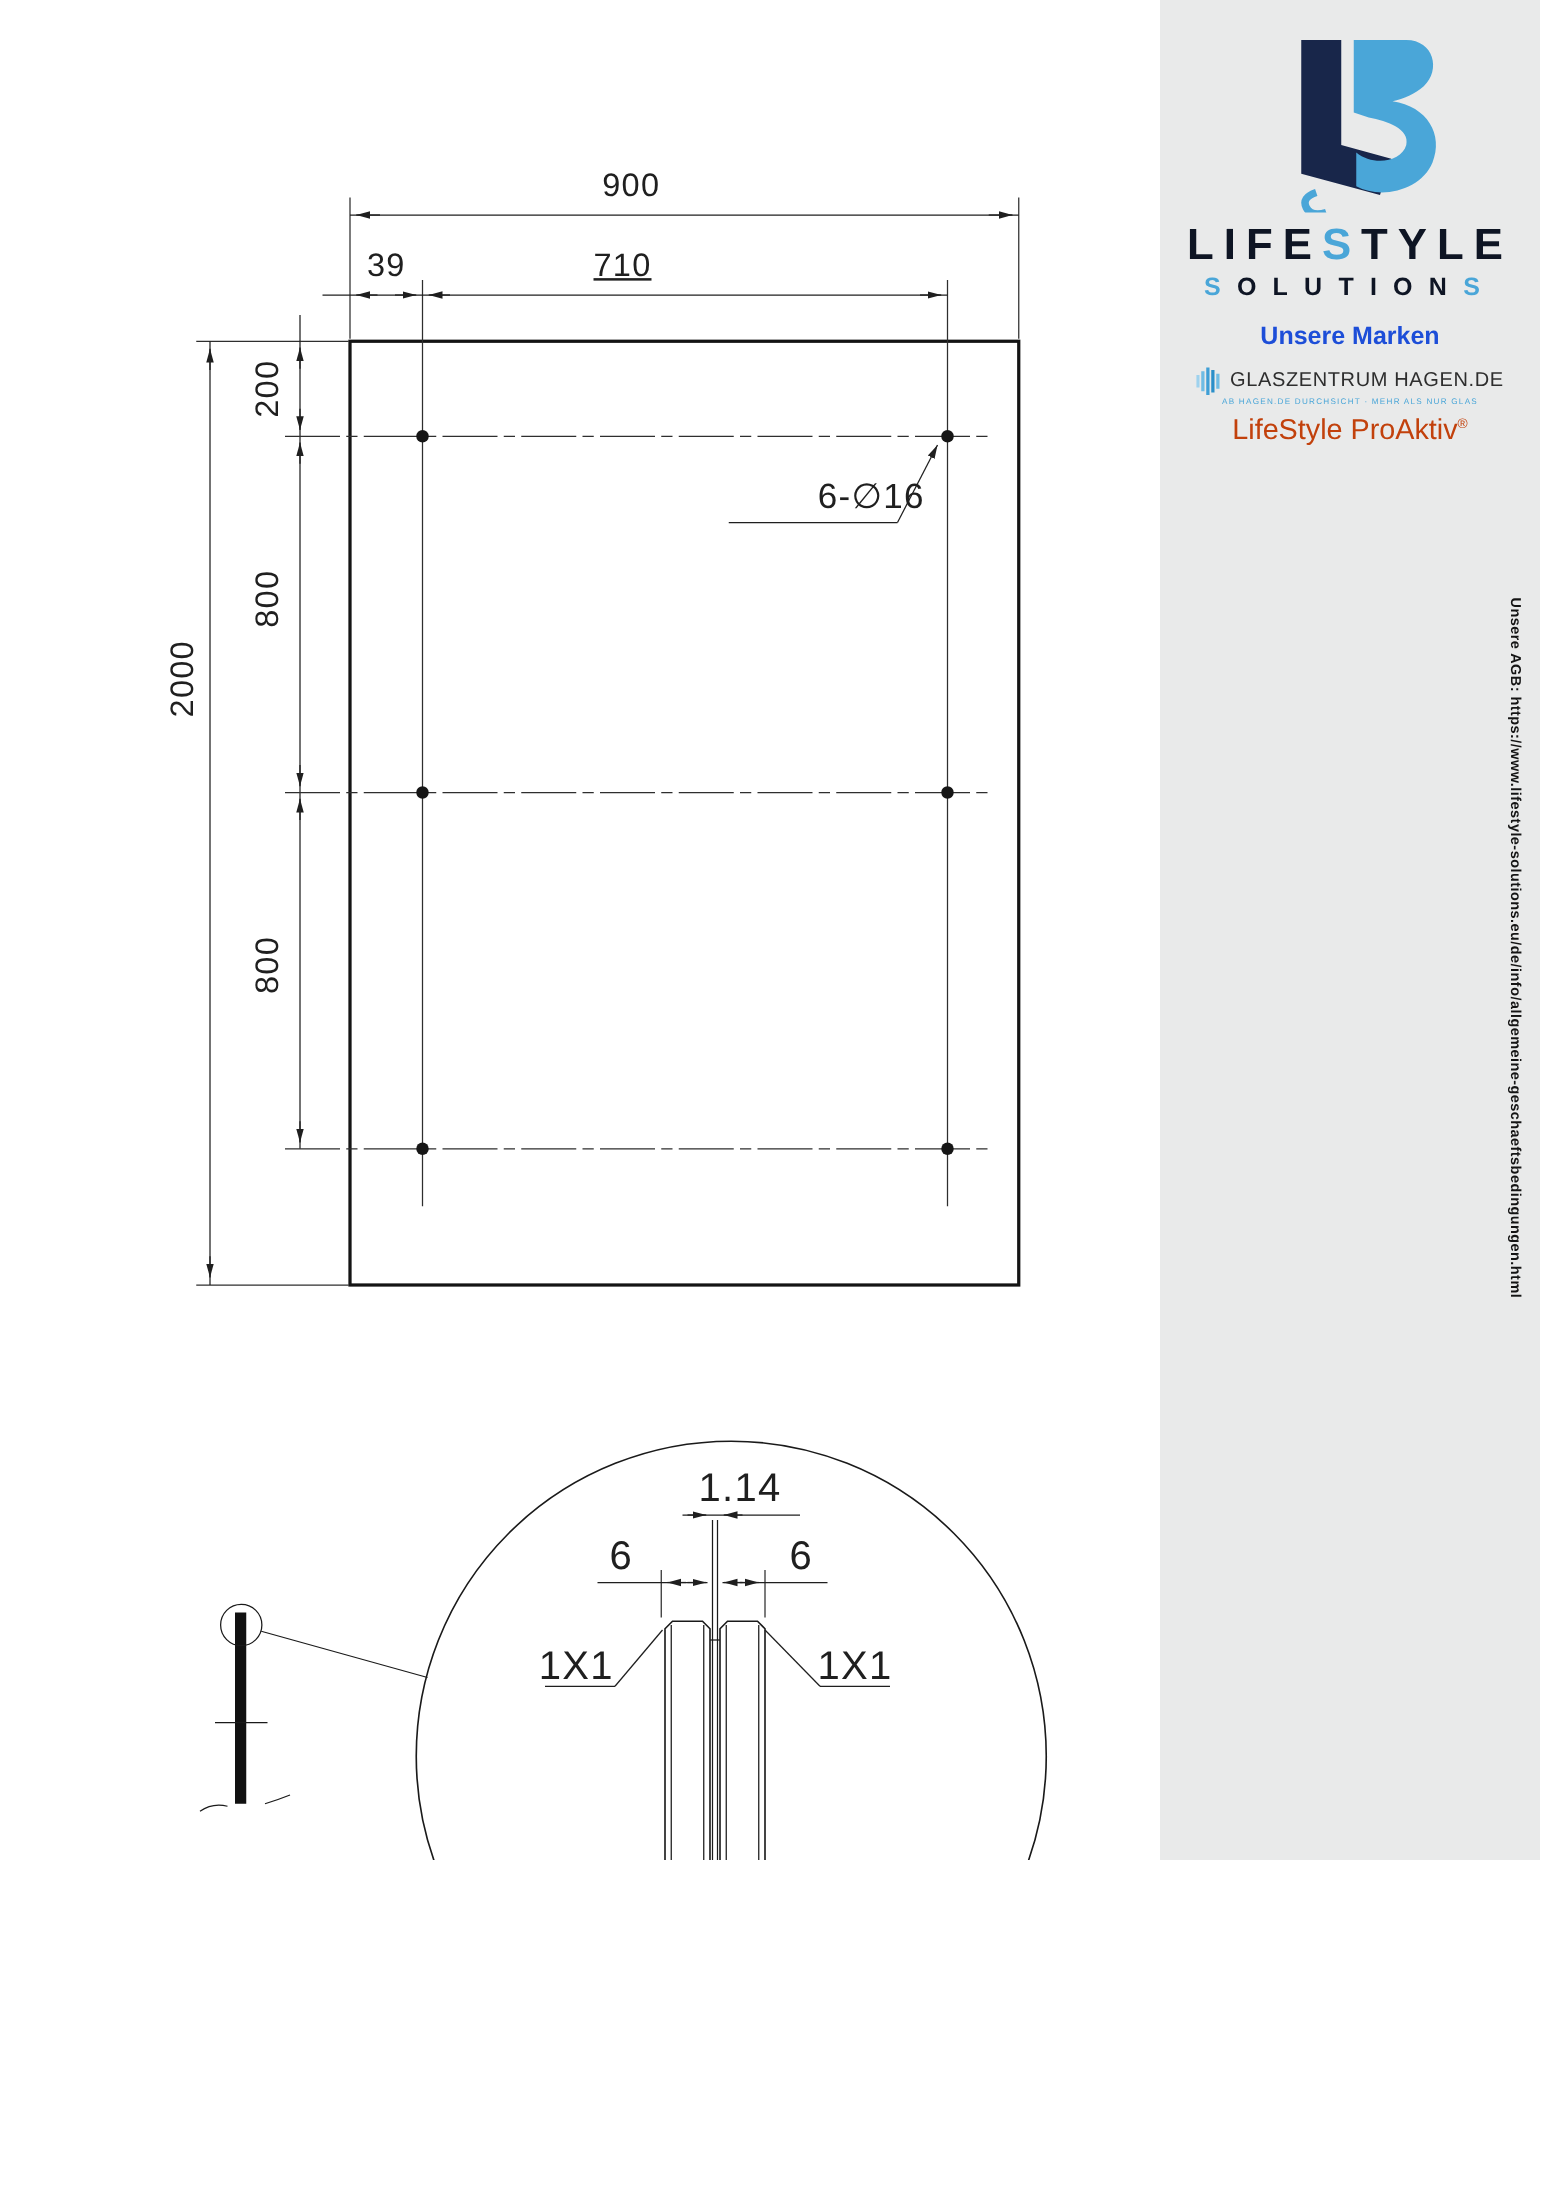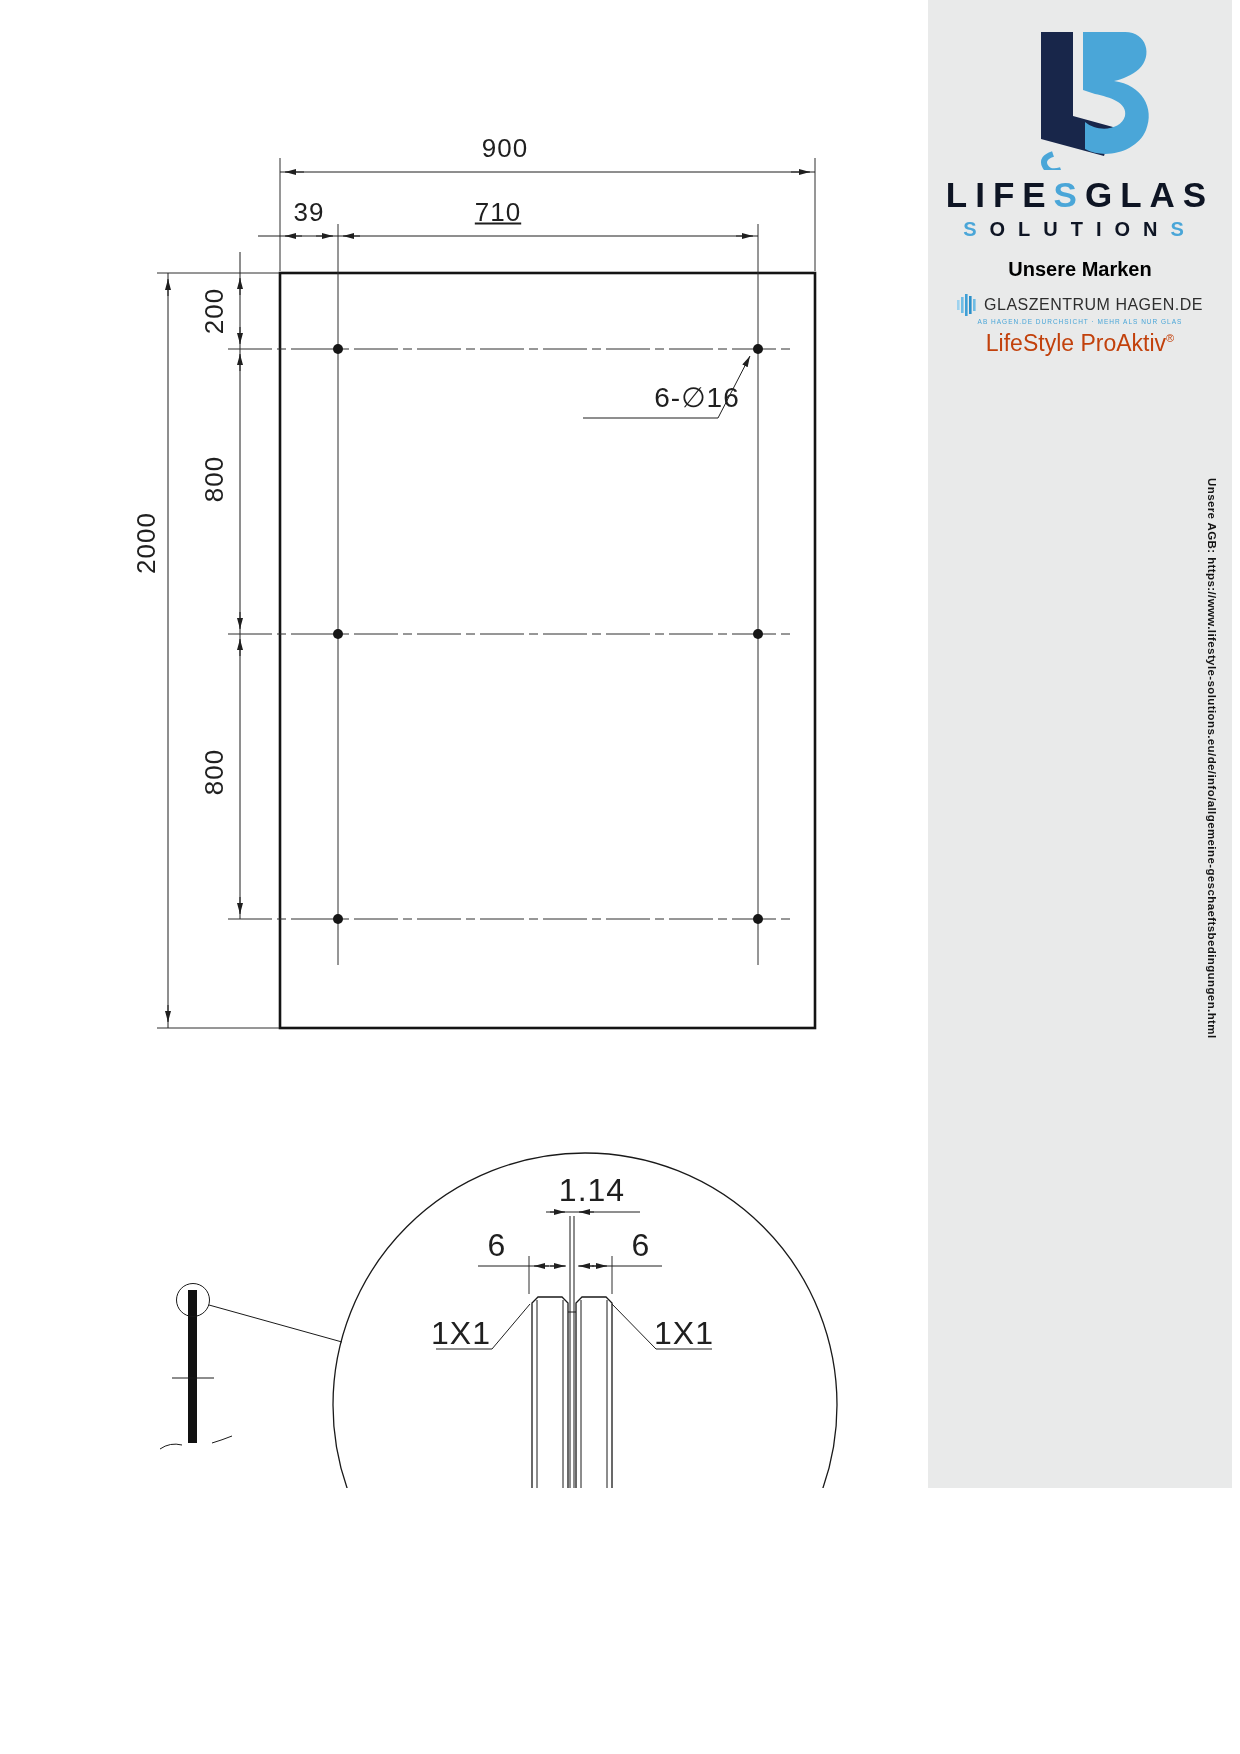--- a/index.html
+++ b/index.html
@@ -13,21 +13,21 @@
   
   .sidebar{position:absolute;left:928px;top:0;width:304px;height:1754px;background:#e9eaea;}
   .logo-wrap{position:absolute;left:0;top:28px;width:304px;text-align:center;}
   .logo-word1{display:flex;justify-content:center;align-items:baseline;font-weight:800;
               font-size:35px;letter-spacing:8px;color:#0e1524;margin-top:1px;}
   .logo-word1 .blue{color:#4aa6d8;}
   .logo-word2{display:flex;justify-content:center;align-items:baseline;font-weight:700;
               font-size:20px;letter-spacing:13px;color:#0e1524;margin-top:3px;}
   .logo-word2 .blue{color:#4aa6d8;}
   .brands-heading{position:absolute;left:0;top:258px;width:304px;text-align:center;
-                  font-size:20px;font-weight:700;color:#000000;}
+                  font-size:20px;font-weight:700;color:#1d4ed8;}
   .brand1{position:absolute;left:0;top:292px;width:304px;display:flex;justify-content:center;
           align-items:center;gap:5px;}
   .brand1-name{font-size:16px;color:#2e2e2e;letter-spacing:0.5px;}
   .brand1-tagline{position:absolute;left:0;top:318px;width:304px;text-align:center;
                   font-size:6.5px;color:#4aa6d8;letter-spacing:1px;}
   .brand2{position:absolute;left:0;top:330px;width:304px;text-align:center;font-size:23px;
           color:#c2410c;}
   .brand2 sup{font-size:11px;}
   .agb-vertical{position:absolute;left:1206px;top:478px;writing-mode:vertical-rl;
                 font-size:11.5px;font-weight:700;color:#141414;letter-spacing:0.4px;
@@ -167,21 +167,21 @@
       <svg width="170" height="142" viewBox="0 0 170 142">
         <path d="M46,4 H78 V88 L118,99 L109,128 L46,111 Z" fill="#18264a"></path>
         <path d="M88,4 H130 C152,4 158,28 144,41 C137,47 128,51 119,53
                  C147,57 160,80 151,102 C142,124 110,132 90,121 L90,94
                  C103,105 126,102 130,88 C133,75 115,69 100,66 L88,62 Z" fill="#4aa6d8"></path>
         <path d="M58,126 q-12,4 -8,12 q4,8 16,4" fill="none" stroke="#4aa6d8" stroke-width="6"></path>
       </svg>
       <div class="logo-word1">
         <span>LIFE</span>
           <span class="blue">S</span>
-          <span>GLAS</span>
+          <span>TYLE</span>
       </div>
       <div class="logo-word2">
         <span class="blue">S</span>
           <span>OLUTION</span>
           <span class="blue">S</span>
       </div>
     </div>
 
     <div class="brands-heading">Unsere Marken</div>
 

